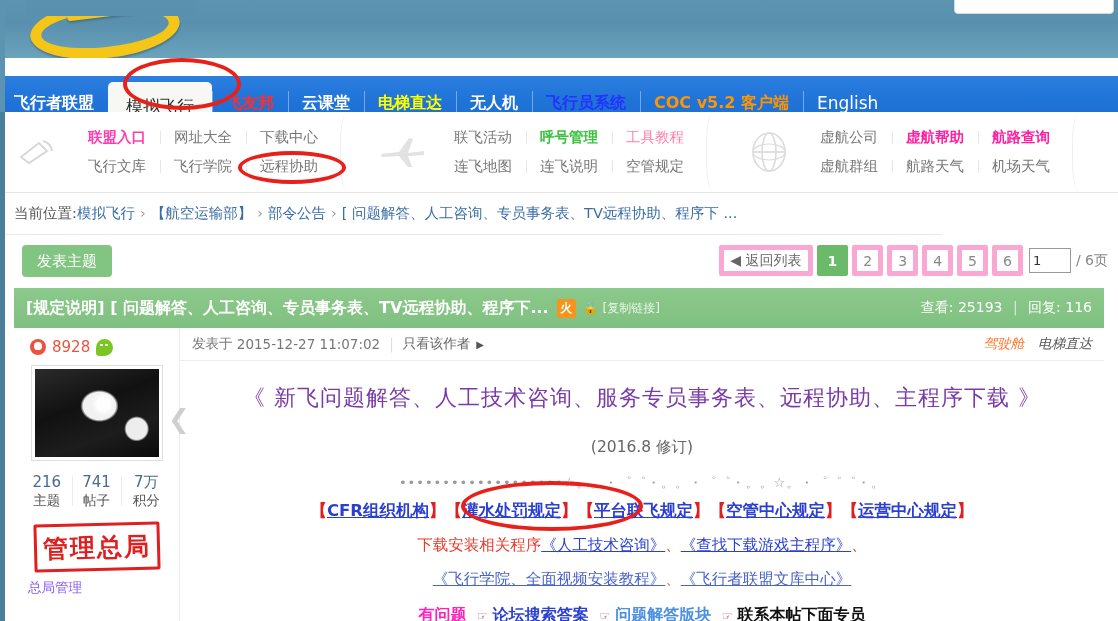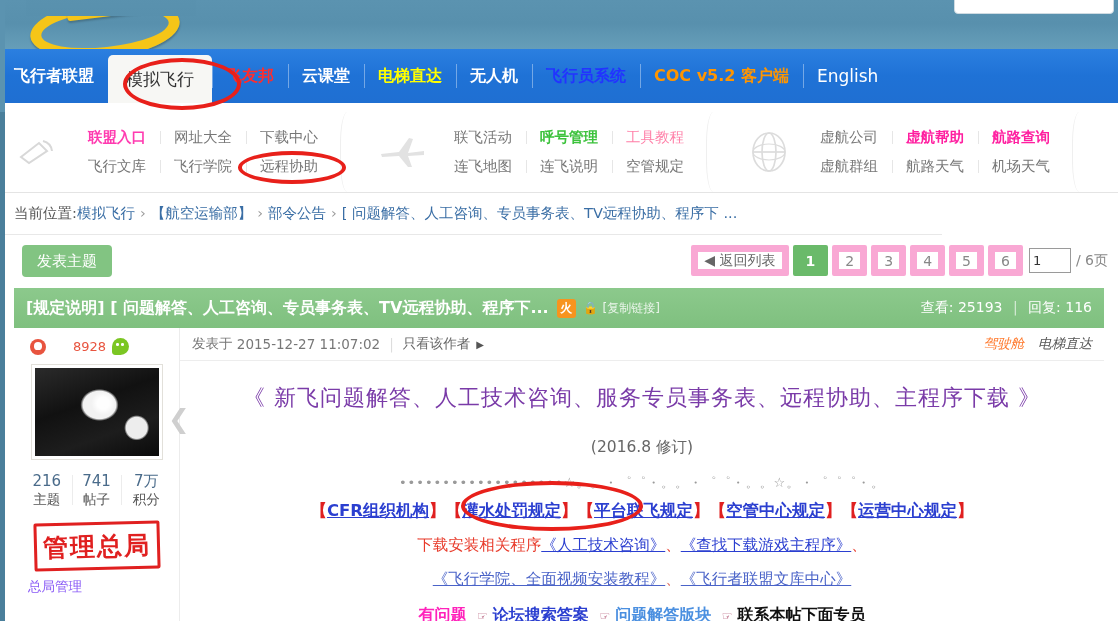--- a/index.html
+++ b/index.html
@@ -38,21 +38,21 @@
     width:44px; height:16px; background:#f5c518;
     transform:skewX(-24deg); border-radius:2px;
   }
   #top-search {
     position:absolute; right:4px; top:-12px; width:160px; height:26px;
     background:#fff; border:1px solid #cfdbe2; border-radius:4px;
   }
 
   
   #nav {
-    position:absolute; left:0; top:49px; width:1118px; height:54px;
+    position:absolute; left:0; top:76px; width:1118px; height:54px;
     background:linear-gradient(180deg,#2b7fe0 0%,#1f72d6 50%,#1f6fd2 100%);
   }
   #nav ul { list-style:none; margin:0; padding:0; display:flex; align-items:stretch; height:54px; }
   #nav li {
     display:flex; align-items:center; padding:0 14px;
     font-size:16px; font-weight:bold; color:#fff;
     white-space:nowrap; position:relative; cursor:pointer;
   }
   #nav li + li:before {
     content:""; position:absolute; left:0; top:15px; bottom:15px;
@@ -116,21 +116,21 @@
   
   #actionrow { position:absolute; left:0; top:235px; width:1118px; height:53px; background:#fff; }
   #newthread {
     position:absolute; left:22px; top:10px; width:90px; height:32px;
     background:#82c482; border-radius:4px; color:#fff; font-size:15px;
     display:flex; align-items:center; justify-content:center; cursor:pointer;
   }
   #pager { position:absolute; right:10px; top:10px; display:flex; align-items:stretch; height:31px; }
   #pager .pg {
     min-width:28px; height:31px; margin-left:4px;
-    border:7px solid #f9a8d4; background:#fff; color:#888;
+    border:5px solid #f9a8d4; background:#fff; color:#888;
     font-size:14px; display:flex; align-items:center; justify-content:center;
     border-radius:2px; padding:0 6px; cursor:pointer;
   }
   #pager .pg.back { color:#666; font-size:14px; }
   #pager .pg.cur { background:#6aba6a; border-color:#6aba6a; color:#fff; font-weight:bold; }
   #pager .jump {
     display:flex; align-items:center; margin-left:6px;
     font-size:14px; color:#888; gap:5px;
   }
   #pager .jump input {
@@ -167,21 +167,21 @@
   }
   .uname-row { display:flex; align-items:center; gap:6px; padding-left:8px; }
   .uicon {
     width:16px; height:16px; border-radius:50%; background:#e8543f;
     position:relative; flex:none;
   }
   .uicon:after {
     content:""; position:absolute; left:4px; top:3px; width:8px; height:8px;
     border-radius:50% 50% 45% 45%; background:#fff;
   }
-  .uname { font-size:13px; color:#e8543f;margin-left:21px; }
+  .uname { font-size:15px; color:#e8543f; }
   .wechat {
     width:17px; height:17px; border-radius:50% 50% 50% 20%;
     background:#7bc623; position:relative; flex:none;
   }
   .wechat:before, .wechat:after {
     content:""; position:absolute; width:2.5px; height:2.5px; border-radius:50%;
     background:#fff; top:5px;
   }
   .wechat:before { left:4px; } .wechat:after { left:9px; }
   #avatar {

